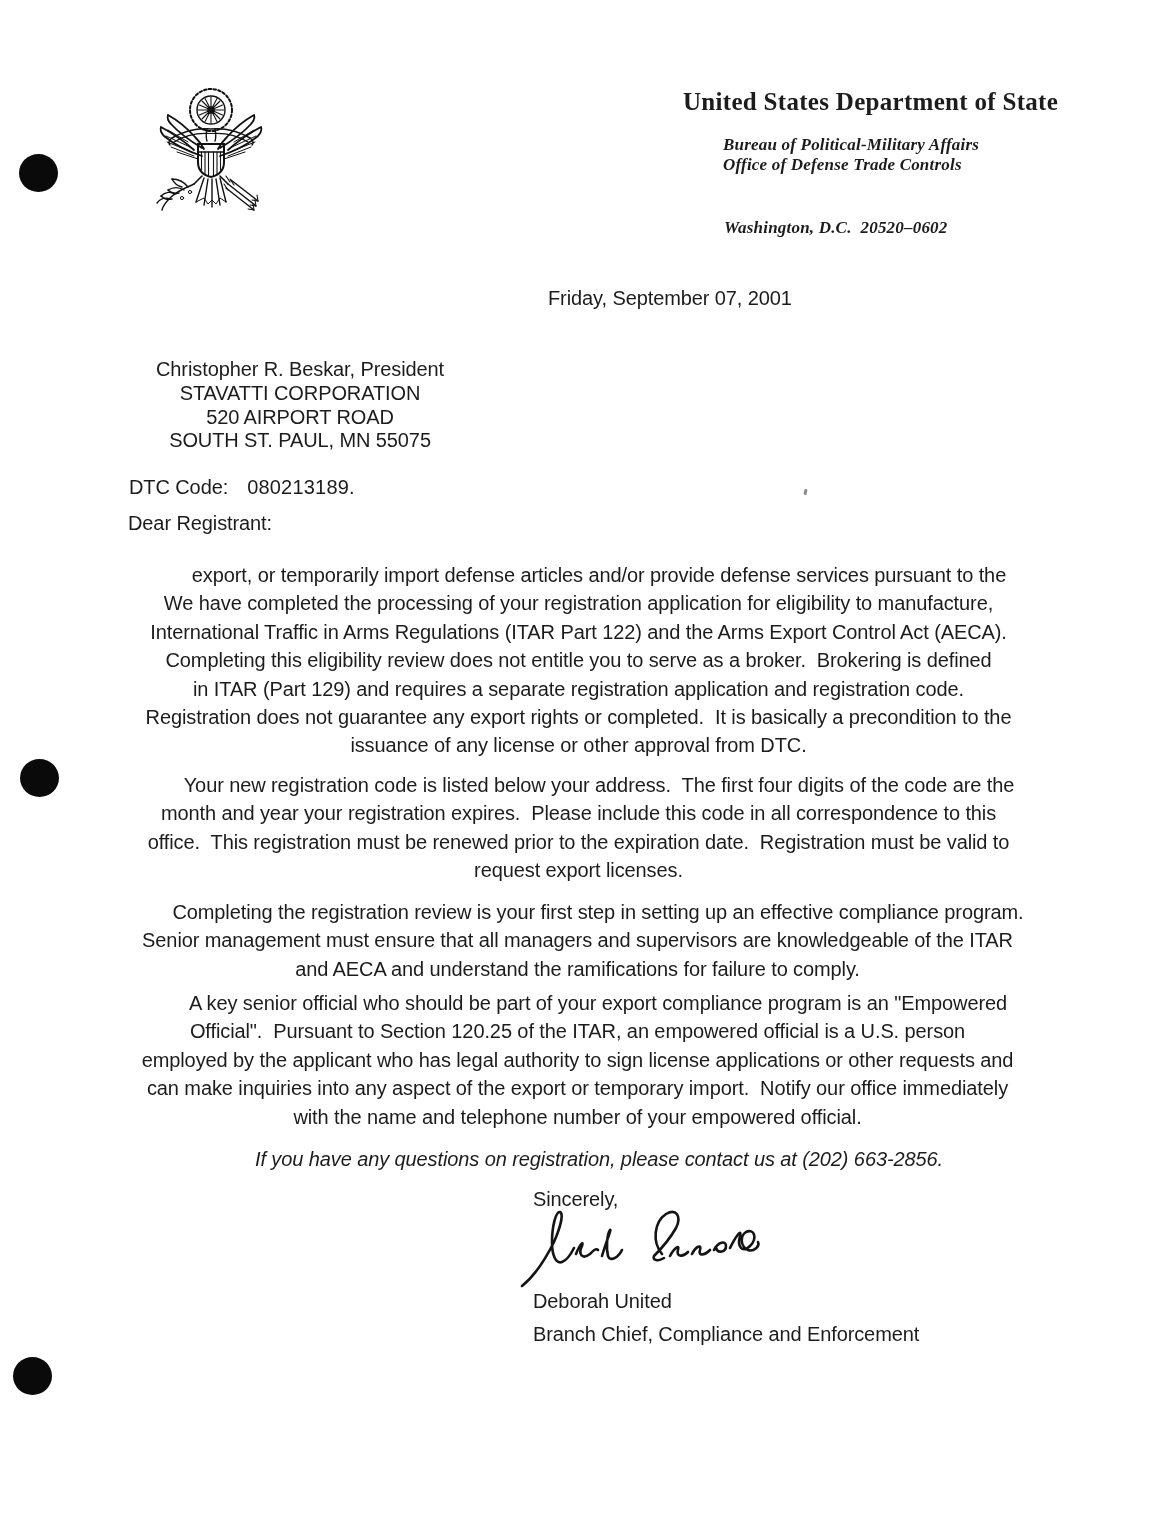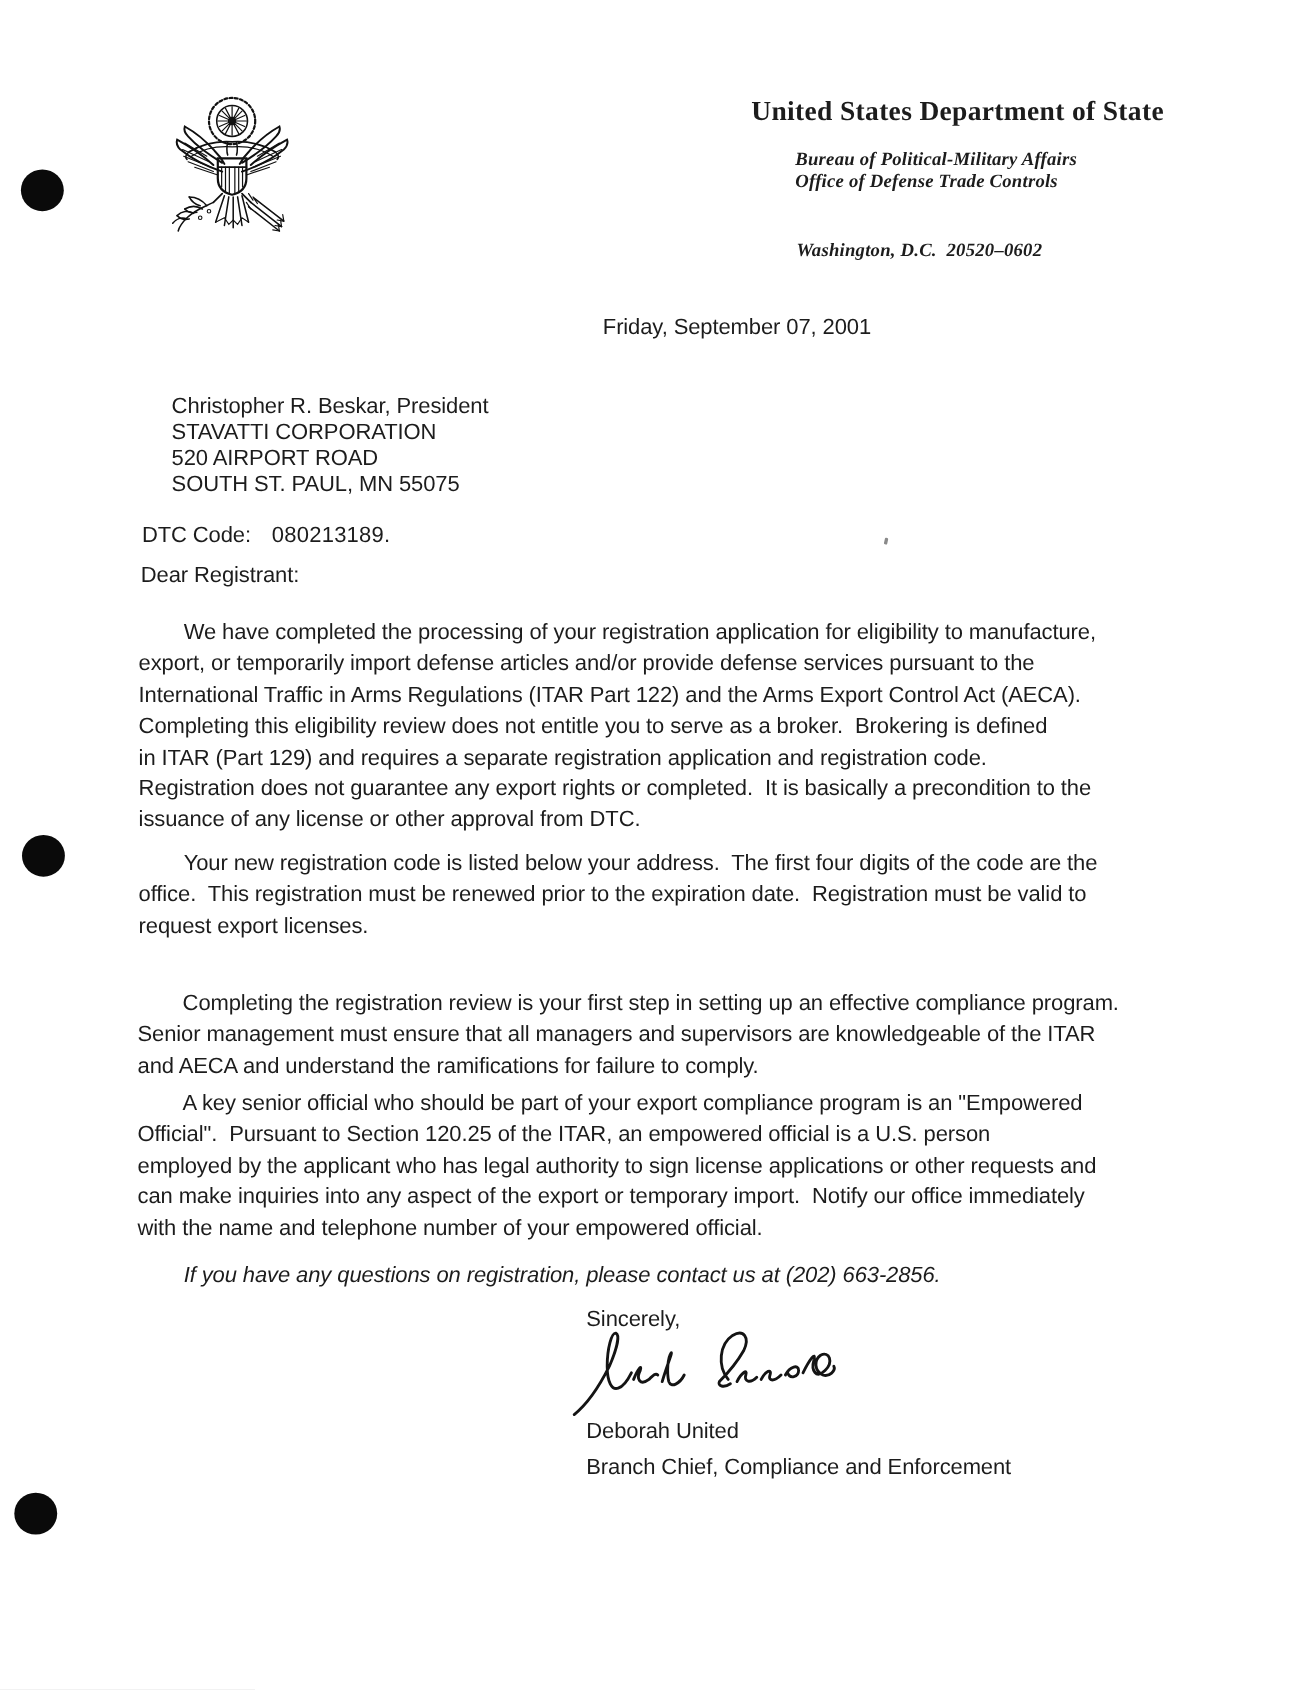--- a/index.html
+++ b/index.html
@@ -5,20 +5,21 @@
   * { margin: 0; padding: 0; box-sizing: border-box; }
   html, body { background: #e8e8e8; }
   .page {
     position: relative;
     width: 1175px;
     height: 1536px;
     background: #ffffff;
     overflow: hidden;
     color: #1c1c1c;
     font-family: "Liberation Sans", sans-serif;
+    text-align: center;
   }
   .abs { position: absolute; }
   .txt { white-space: pre; }
 
   
   .hole { position: absolute; width: 39px; height: 38px; background: #0a0a0a; border-radius: 50%; }
 
   
   .lh-dept {
     font-family: "Liberation Serif", serif;
@@ -128,30 +129,31 @@
       <span class="line">SOUTH ST. PAUL, MN  55075</span>
     </div>
 
   <div class="abs sans" style="left:129px; top:476px;">
     <span class="txt">DTC Code:</span><span class="bold dtc-value txt">080213189.</span>
   </div>
 
   <div class="abs sans txt" style="left:128px; top:512px;">Dear Registrant:</div>
 
   <div class="abs sans para" style="left:126px; top:561px;">
+      <span class="line">export, or temporarily import defense articles and/or provide defense services pursuant to the</span>
       <span class="line">We have completed the processing of your registration application for eligibility to manufacture,</span>
-      <span class="line">export, or temporarily import defense articles and/or provide defense services pursuant to the</span>
       <span class="line">International Traffic in Arms Regulations (ITAR Part 122) and the Arms Export Control Act (AECA).</span>
       <span class="line">Completing this eligibility review does not entitle you to serve as a broker.  Brokering is defined</span>
       <span class="line">in ITAR (Part 129) and requires a separate registration application and registration code.</span>
       <span class="line">Registration does not guarantee any export rights or completed.  It is basically a precondition to the</span>
       <span class="line">issuance of any license or other approval from DTC.</span>
     </div>
   <div class="abs sans para" style="left:126px; top:771px;">
       <span class="line">Your new registration code is listed below your address.  The first four digits of the code are the</span>
+      <span class="line">month and year your registration expires.  Please include this code in all correspondence to this</span>
       <span class="line">office.  This registration must be renewed prior to the expiration date.  Registration must be valid to</span>
       <span class="line">request export licenses.</span>
     </div>
   <div class="abs sans para" style="left:125px; top:898px;">
       <span class="line">Completing the registration review is your first step in setting up an effective compliance program.</span>
       <span class="line">Senior management must ensure that all managers and supervisors are knowledgeable of the ITAR</span>
       <span class="line">and AECA and understand the ramifications for failure to comply.</span>
     </div>
   <div class="abs sans para" style="left:125px; top:989px;">
       <span class="line">A key senior official who should be part of your export compliance program is an "Empowered</span>

